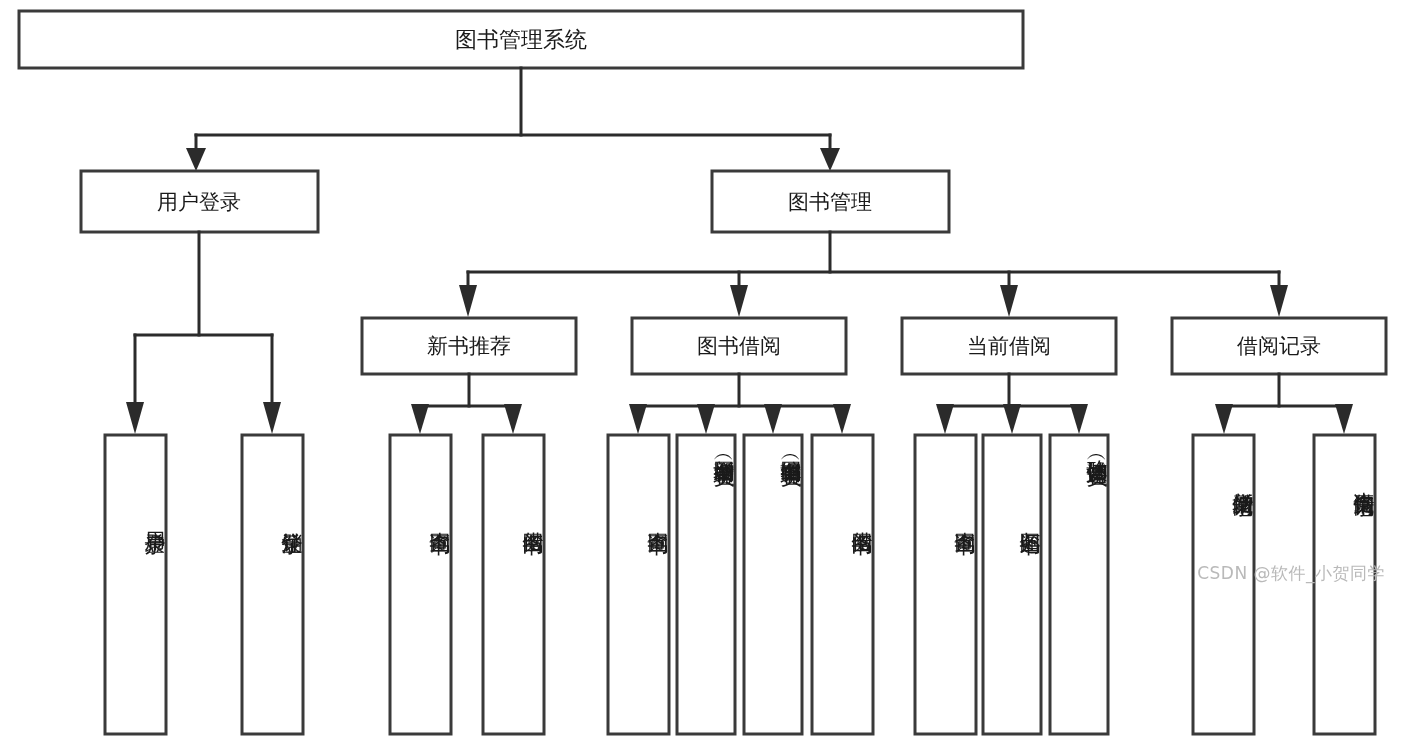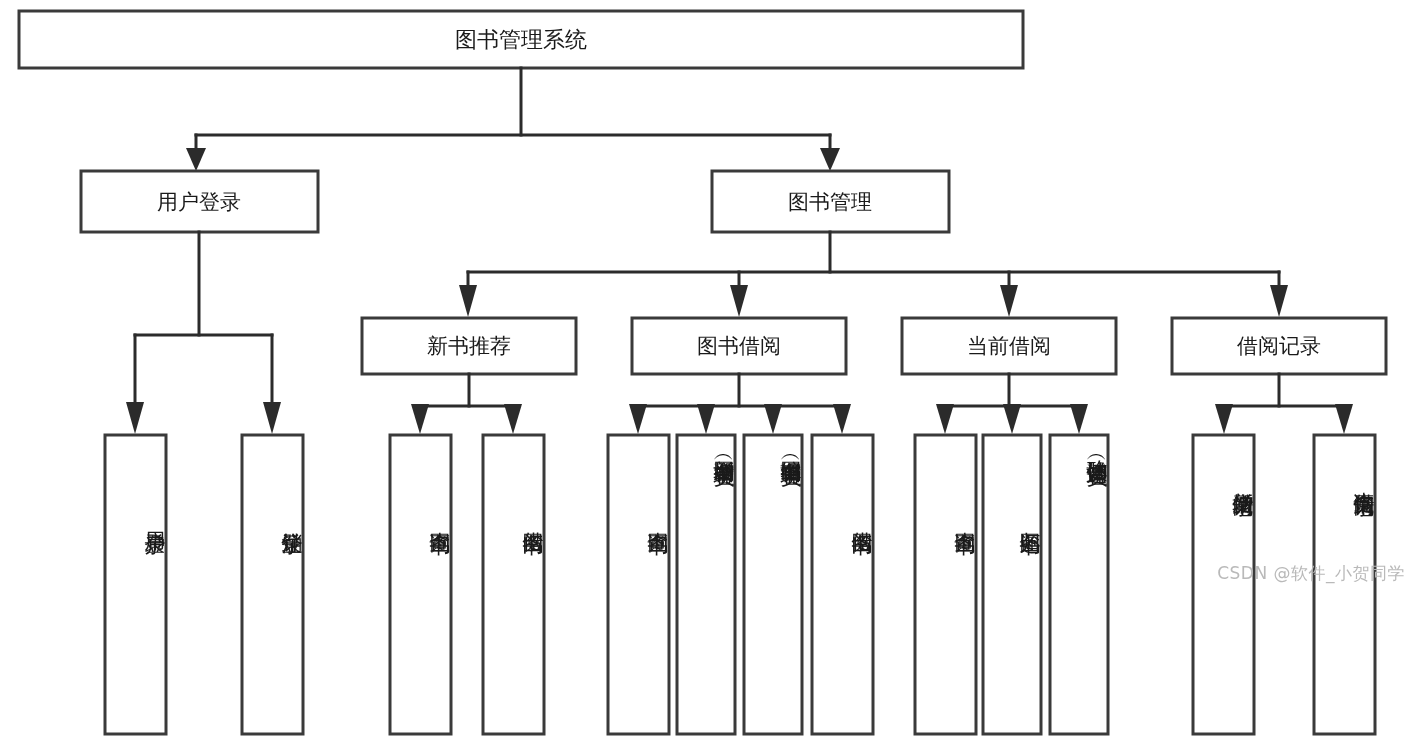--- a/index.html
+++ b/index.html
@@ -65,21 +65,21 @@
     font-size: 21px;
     line-height: 1.06;
     color: #1a1a1a;
     letter-spacing: 1px;
     white-space: nowrap;
     text-align: center;
     pointer-events: none;
   }
   .watermark {
     position: absolute;
-    right: 0;
+    right: 20px;
     bottom: 4px;
     font-family: "DejaVu Sans", "Liberation Sans", sans-serif;
     font-size: 17px;
     color: #b9b9b9;
     letter-spacing: 0.5px;
     white-space: nowrap;
     text-align: center;
   }
 </style>
 </head>

